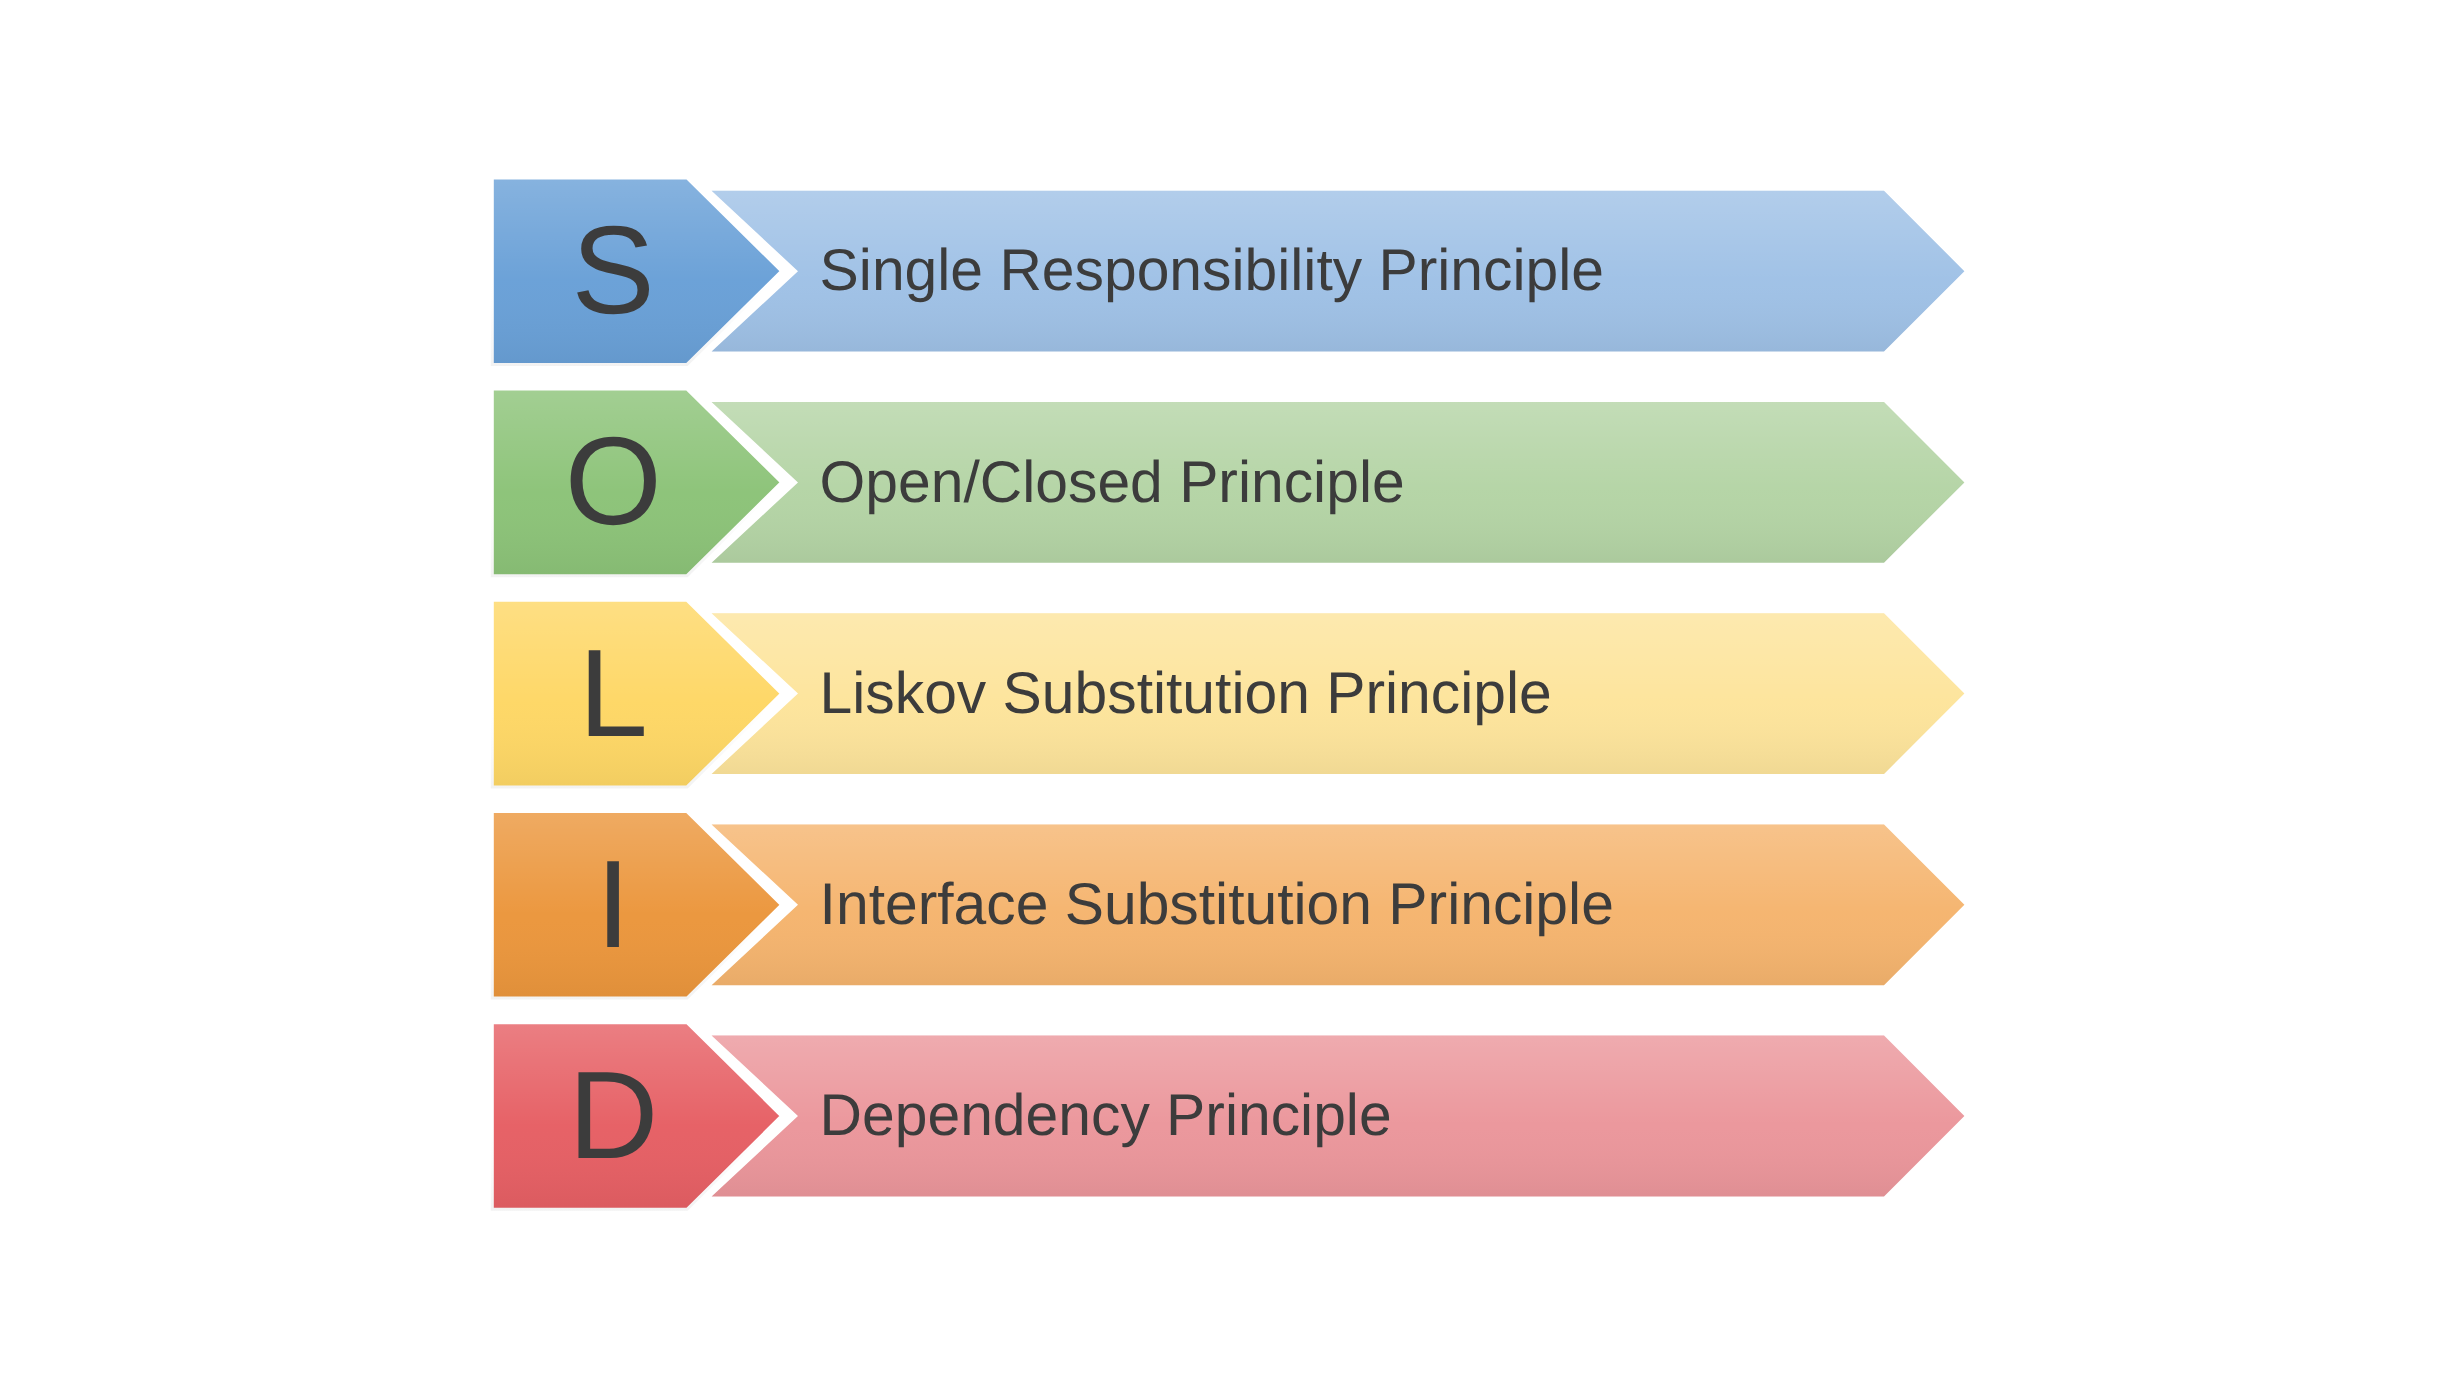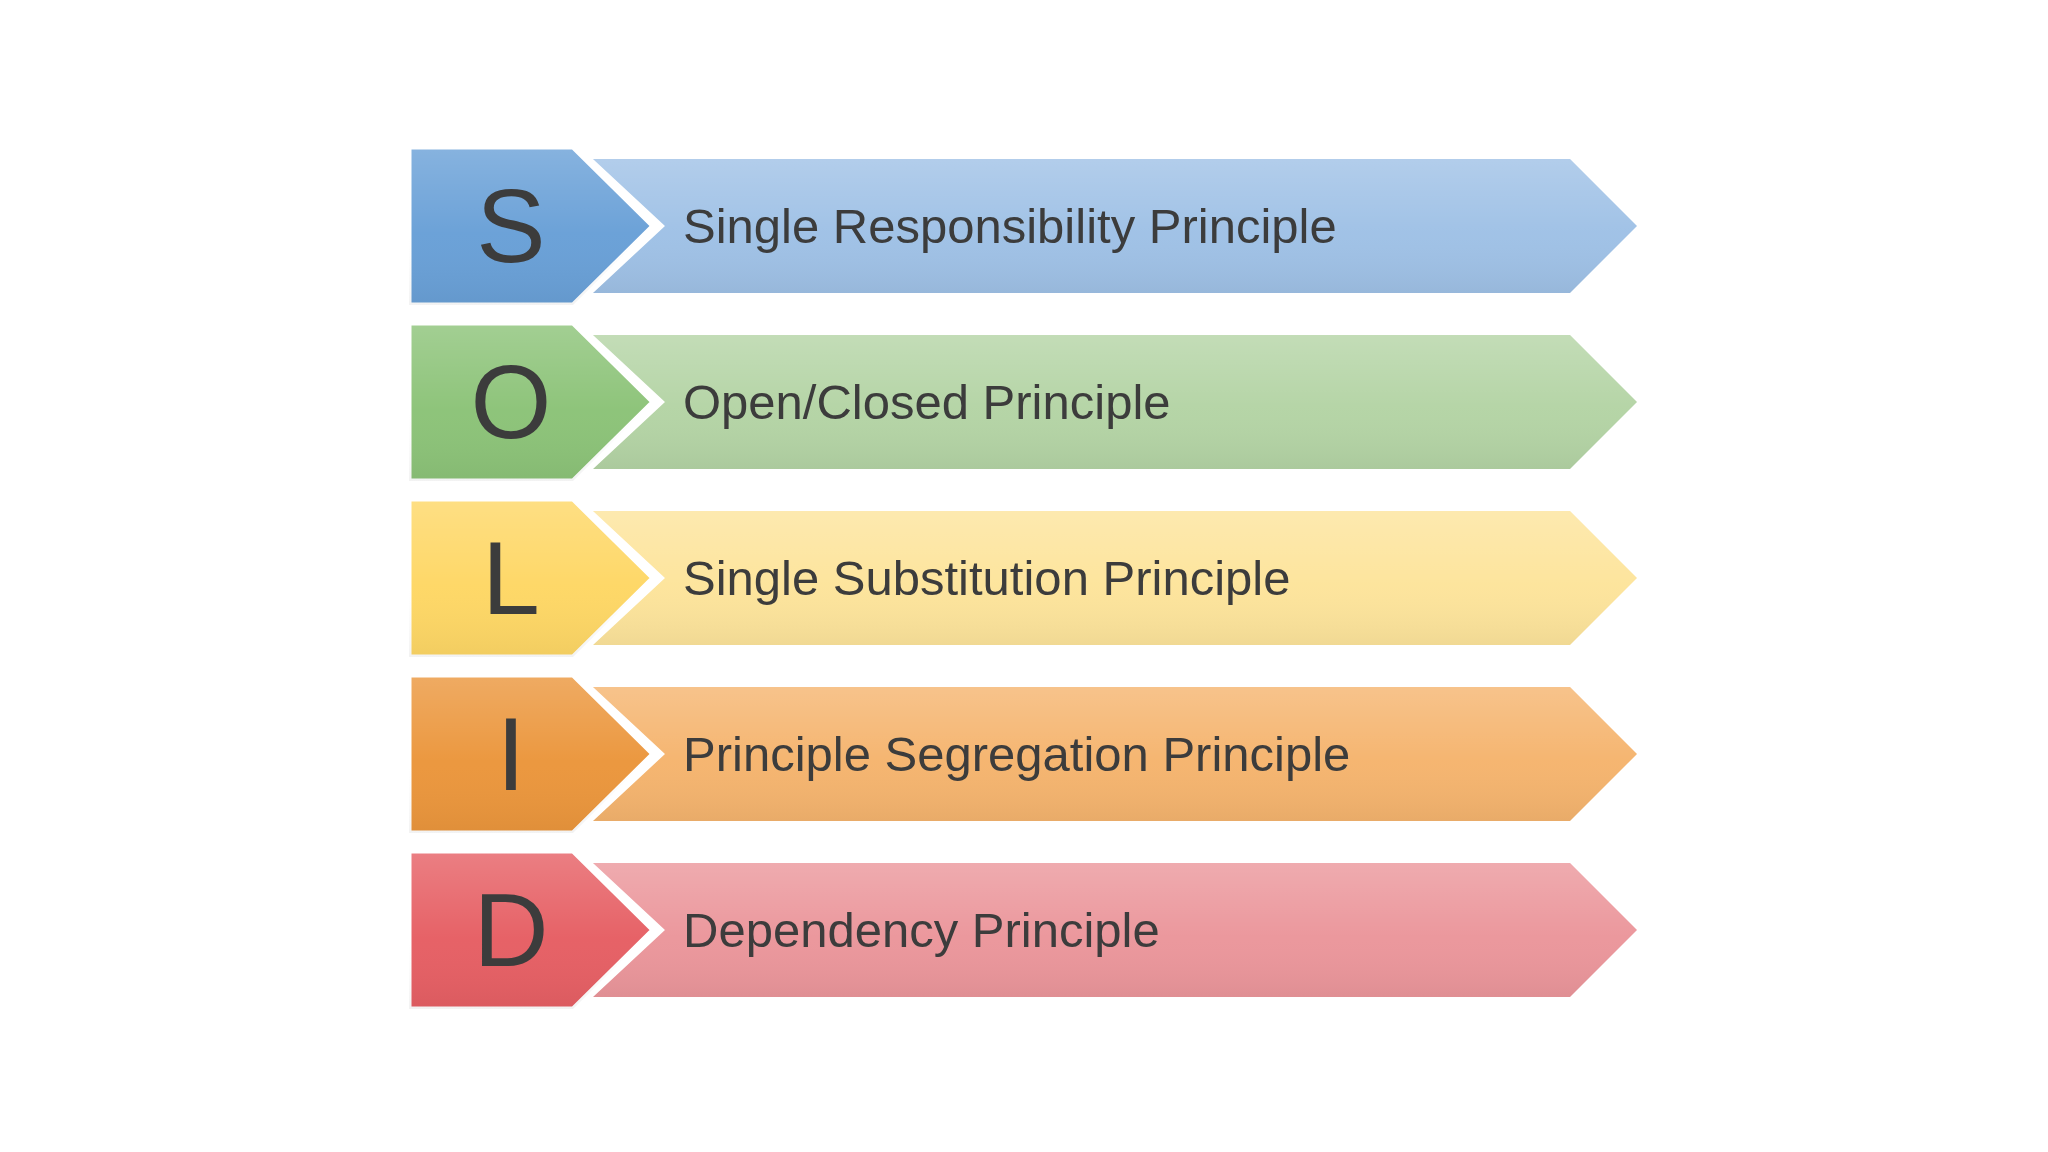--- a/index.html
+++ b/index.html
@@ -83,17 +83,17 @@
   </svg>
 
   <div class="overlay letter row-0">S</div>
   <div class="overlay letter row-1">O</div>
   <div class="overlay letter row-2">L</div>
   <div class="overlay letter row-3">I</div>
   <div class="overlay letter row-4">D</div>
 
   <div class="overlay label row-1">Open/Closed Principle</div>
   <div class="overlay label row-0">Single Responsibility Principle</div>
-  <div class="overlay label row-2">Single Substitution Principle</div>
-  <div class="overlay label row-3">Principle Segregation Principle</div>
+  <div class="overlay label row-2">Liskov Substitution Principle</div>
+  <div class="overlay label row-3">Interface Substitution Principle</div>
   <div class="overlay label row-4">Dependency Principle</div>
 
 </div>
 
 </body></html>

